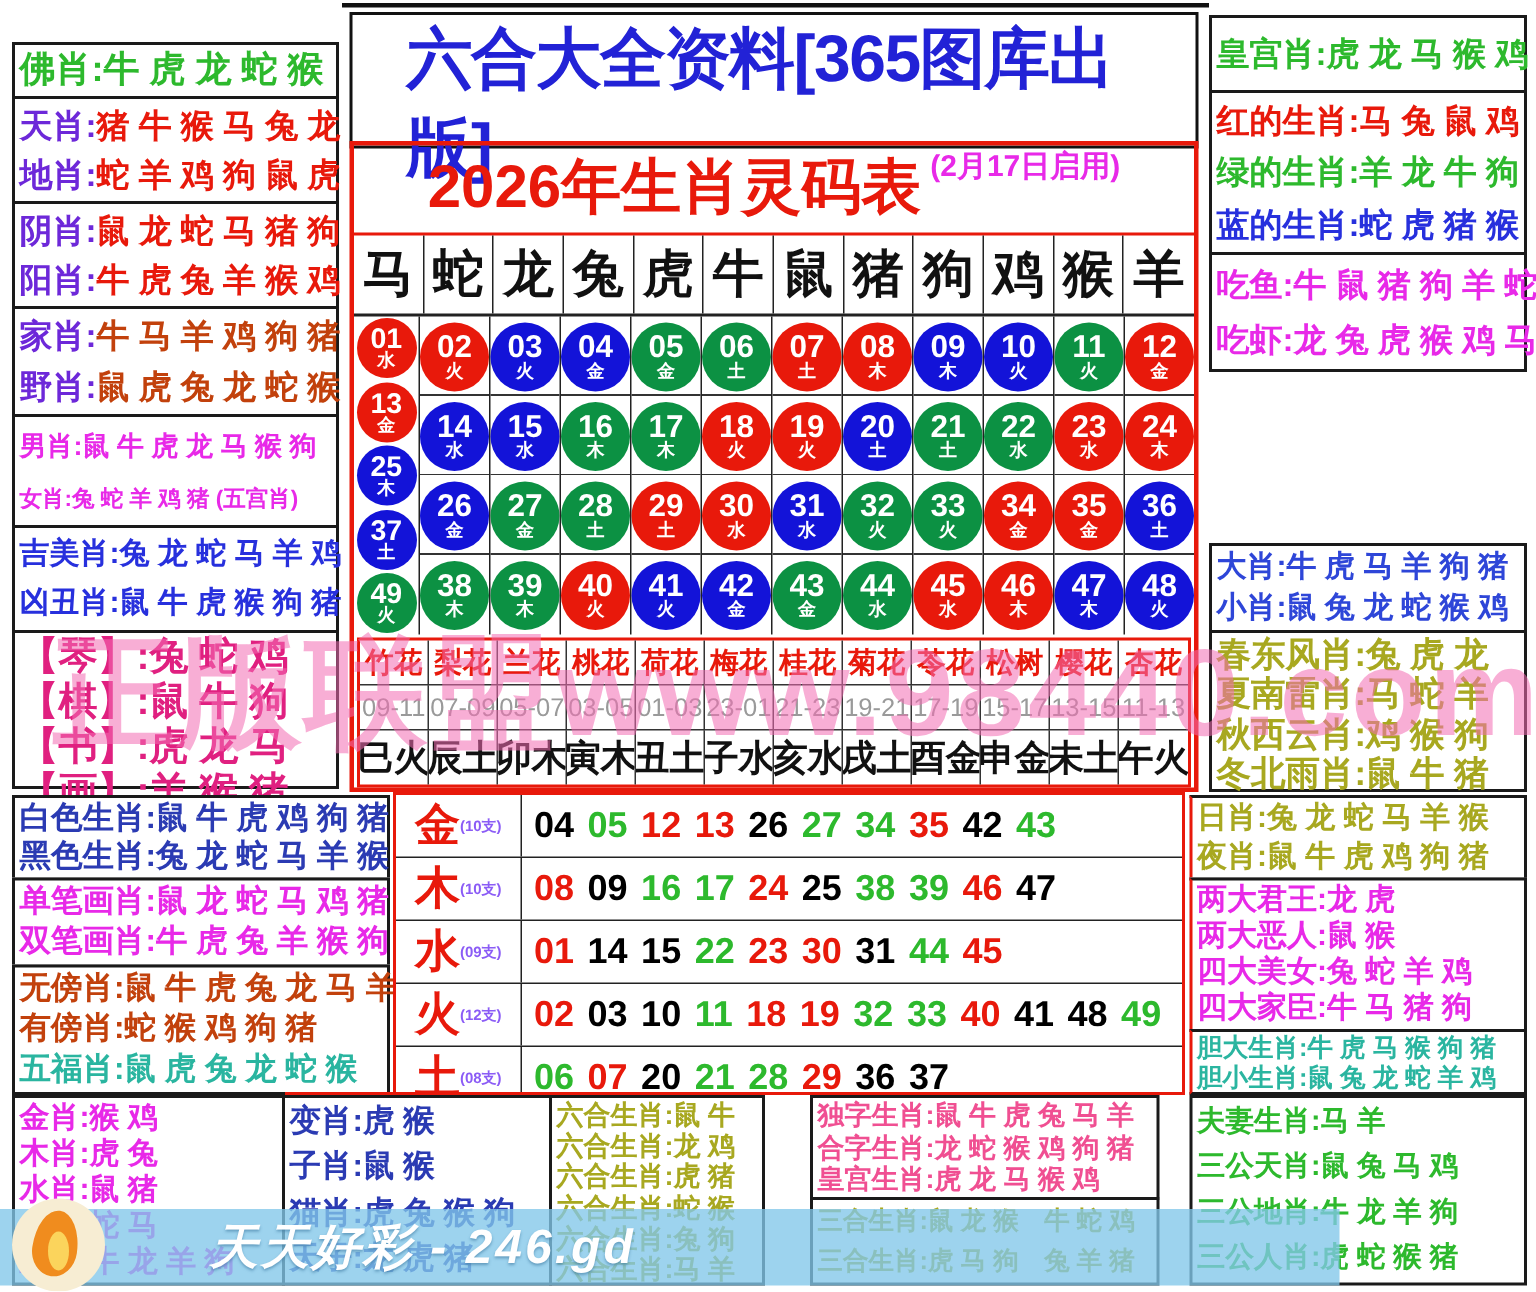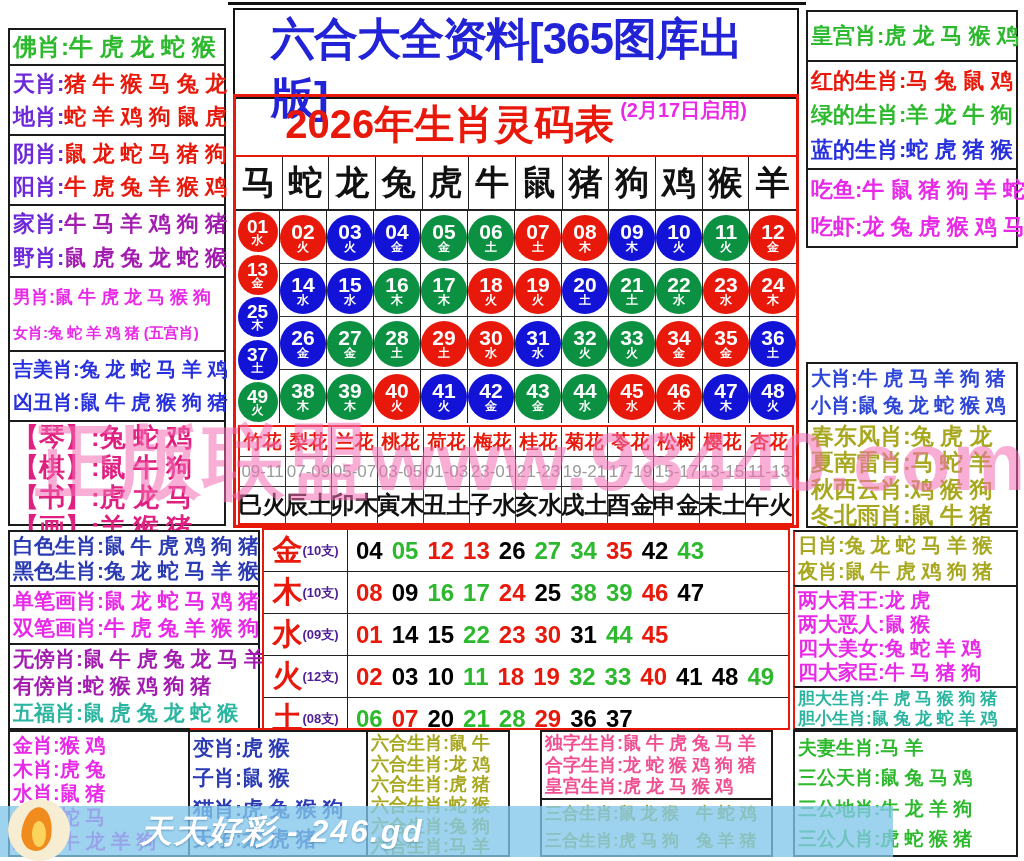--- a/index.html
+++ b/index.html
@@ -2,21 +2,21 @@
 <html><head>
 <meta charset="utf-8">
 <style>
   html,body{margin:0;padding:0;background:#fff;}
   .page{position:relative;width:1024px;height:861px;background:#fff;overflow:hidden;
         font-family:"Liberation Sans","DejaVu Sans",sans-serif;font-weight:bold;}
   .blk{position:absolute;box-sizing:border-box;border:2px solid #1a1a1a;background:#fff;
        display:flex;flex-direction:column;justify-content:space-around;padding:1px 3px;}
   .prow{white-space:nowrap;line-height:1.15;letter-spacing:0;}
   
-  .c-k{color:#6d28d9}.c-r{color:#e8190b}.c-g{color:#2db92d}.c-lg{color:#a21caf}
+  .c-k{color:#6d28d9}.c-r{color:#e8190b}.c-g{color:#2db92d}.c-lg{color:#c2410c}
   .c-dg{color:#15821c}.c-bl{color:#2730dd}.c-nv{color:#2b3bb3}.c-mg{color:#e829e8}
   .c-cr{color:#e02080}.c-dr{color:#a81616}.c-ol{color:#a8a820}.c-tl{color:#2ab5a0}
   .c-rs{color:#f04f92}.c-b2{color:#2e46d8}.fs17{font-size:17px}.fs18{font-size:18px}.fs19{font-size:19px}
   .fs20{font-size:20px}.fs21{font-size:21px}.fs22{font-size:22px}.fs23{font-size:23px}
   .fs24{font-size:24px}.fs26{font-size:26px}
 
   #top-rule{position:absolute;left:228px;top:2px;width:578px;border-top:3px solid #111;}
   #title-box{position:absolute;left:233px;top:8px;width:566px;height:91px;box-sizing:border-box;
      border:2.5px solid #111;display:flex;align-items:flex-start;justify-content:center;padding-left:36px;}
   #title-box .t{color:#2222d6;font-size:44px;letter-spacing:-1px;}
@@ -52,21 +52,21 @@
   .fname{color:#e8190b;font-size:19px;}
   .ftime{color:#9a9a9a;font-size:17px;font-weight:normal;}
   .fbranch{color:#111;font-size:24px;font-family:"Liberation Serif","DejaVu Serif",serif;}
   #elements{position:absolute;left:262px;top:528px;width:528px;height:202px;box-sizing:border-box;
      border:2.5px solid #e8190b;background:#fff;display:flex;flex-direction:column;}
   .erow{flex:1;display:flex;align-items:center;border-bottom:1.5px solid #222;}
   .erow:last-child{border-bottom:none;}
   .elabel{width:84px;box-sizing:border-box;border-right:1.5px solid #222;height:100%;
      display:flex;align-items:center;justify-content:center;}
   .elabel .ch{color:#e8190b;font-size:30px;}
-  .elabel .ct{color:#4c1d95;font-size:13px;}
+  .elabel .ct{color:#8b5cf6;font-size:10px;}
   .enums{display:flex;padding-left:8px;gap:9px;font-size:24px;}
   .wm-mid{position:absolute;left:35px;top:408px;font-size:82px;color:#f46db4;opacity:0.55;
      white-space:nowrap;letter-spacing:2px;z-index:5;pointer-events:none;}
   .banner{position:absolute;left:0;top:806px;width:893px;height:51px;
      background:rgba(130,198,233,0.78);z-index:6;display:flex;align-items:center;}
   .banner .btxt{color:#fff;font-size:32px;font-style:italic;margin-left:140px;
      text-shadow:0 1px 2px rgba(60,120,160,.6);letter-spacing:2px;}
   .blogo{position:absolute;left:8px;top:799px;width:62px;height:62px;border-radius:50%;
      background:#f7edd3;z-index:7;overflow:hidden;}
   .blogo:before{content:"";position:absolute;left:14px;top:8px;width:30px;height:44px;

